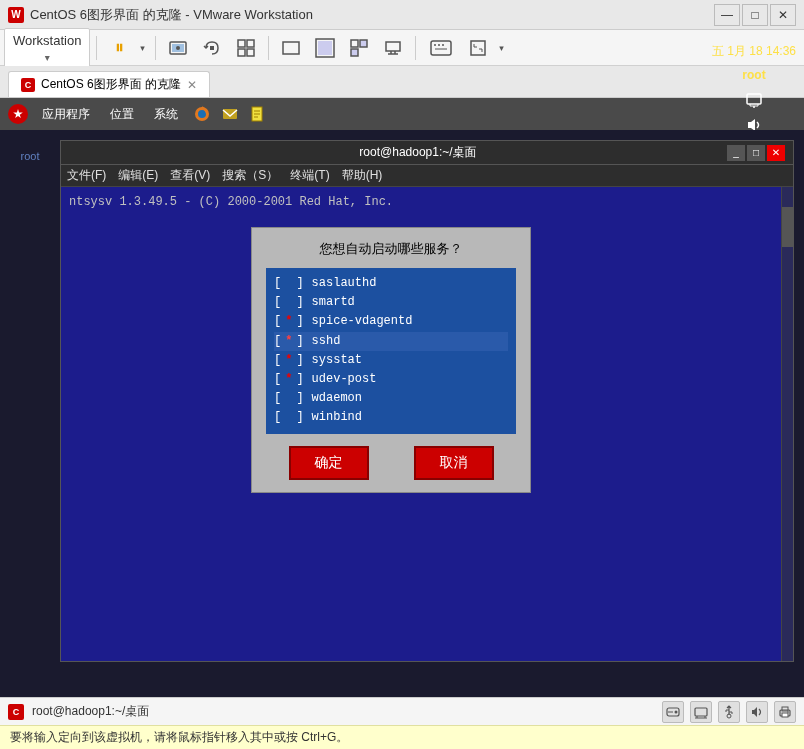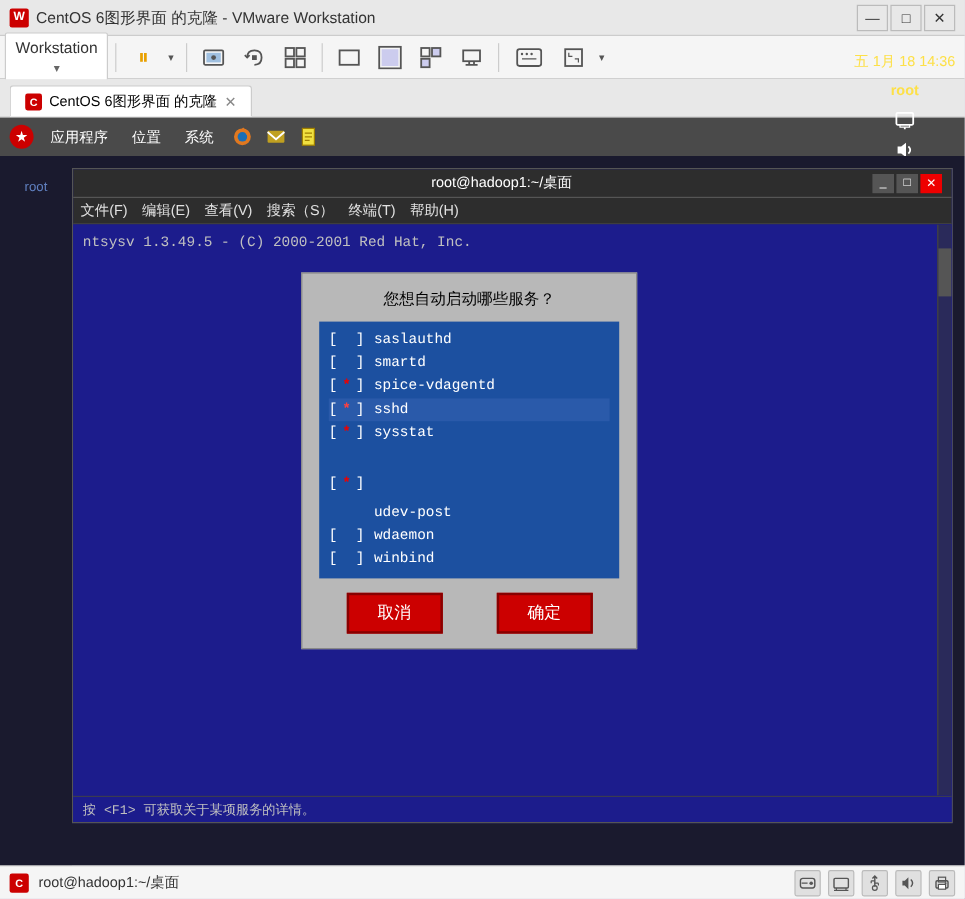--- a/index.html
+++ b/index.html
@@ -662,52 +662,49 @@
             <div class="dialog-list-item">
               <span class="bracket"> [</span>
               <span class="star">*</span>
               <span class="bracket">]</span>
               <span style="margin-left:4px;">sysstat</span>
             </div>
             <div class="dialog-list-item">
               <span class="bracket"> [</span>
               <span class="star">*</span>
               <span class="bracket">]</span>
-              <span style="margin-left:4px;margin-top:48px;">udev-post</span>
+              <span style="margin-left:4px;">udev-post</span>
             </div>
             <div class="dialog-list-item">
               <span class="bracket"> [ </span>
               <span>&nbsp;</span>
               <span class="bracket">]</span>
               <span style="margin-left:4px;">wdaemon</span>
             </div>
             <div class="dialog-list-item">
               <span class="bracket"> [ </span>
               <span>&nbsp;</span>
               <span class="bracket">]</span>
               <span style="margin-left:4px;">winbind</span>
             </div>
           </div>
 
           <div class="dialog-buttons">
+            <button class="dialog-btn">确定</button>
             <button class="dialog-btn">取消</button>
-            <button class="dialog-btn">确定</button>
           </div>
 
         </div>
 
         <div class="terminal-scrollbar">
           <div class="terminal-scrollbar-thumb"></div>
         </div>
 
       </div>
 
-      <div class="terminal-statusbar">
-        <span class="terminal-status-text">按 &lt;F1&gt; 可获取关于某项服务的详情。</span>
-      </div>
 
     </div>
 
   </div>
 
   <div class="vmware-statusbar">
     <div class="vmware-status-vm-icon">C</div>
     <span class="vmware-status-text">root@hadoop1:~/桌面</span>
     <div class="vmware-status-right">
 
@@ -744,14 +741,17 @@
         <svg width="14" height="14" viewBox="0 0 14 14">
           <rect x="2" y="5" width="10" height="6" rx="1" fill="none" stroke="#555" stroke-width="1.2"></rect>
           <rect x="4" y="8" width="6" height="4" fill="white" stroke="#555" stroke-width="1"></rect>
           <rect x="4" y="2" width="6" height="4" fill="none" stroke="#555" stroke-width="1"></rect>
           <circle cx="10" cy="7" r="0.8" fill="#555"></circle>
         </svg>
       </div>
     </div>
   </div>
 
+  <div class="notification-bar">
+    <span class="hint-text">要将输入定向到该虚拟机，请将鼠标指针移入其中或按 Ctrl+G。</span>
+  </div>
 
 </div>
 
 </body></html>

